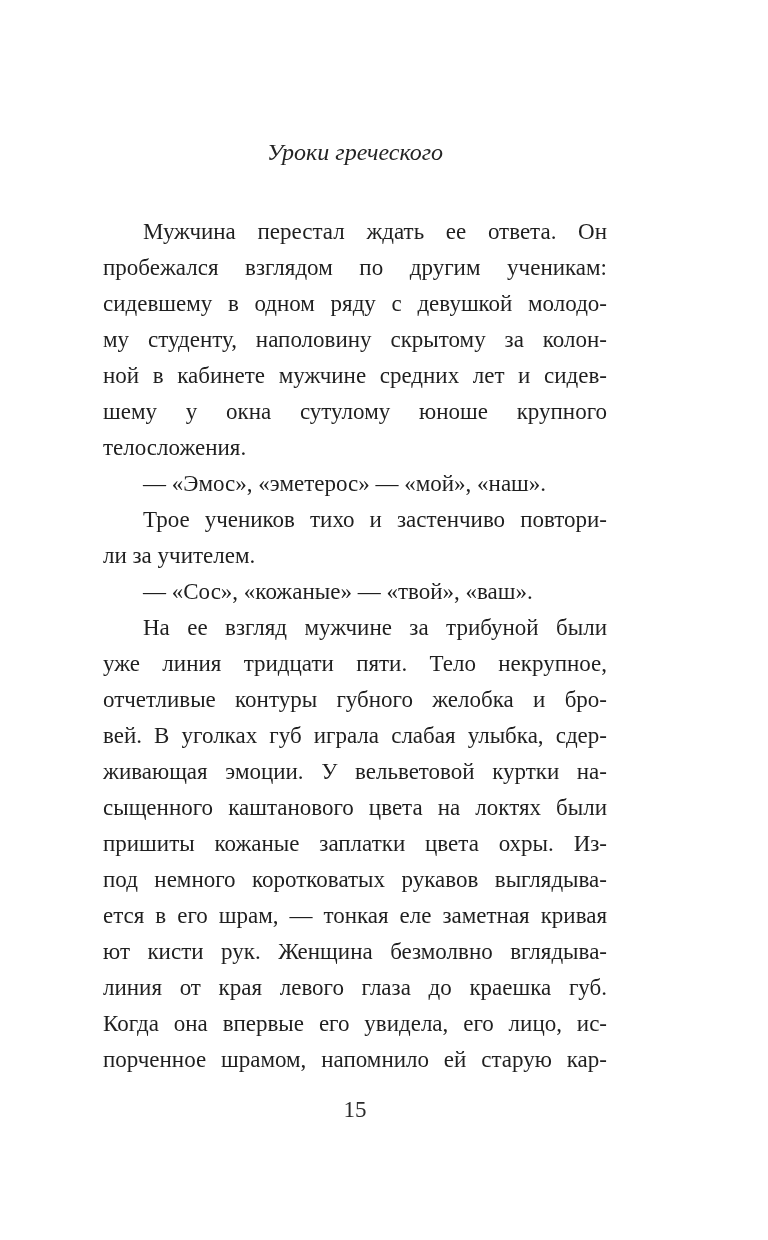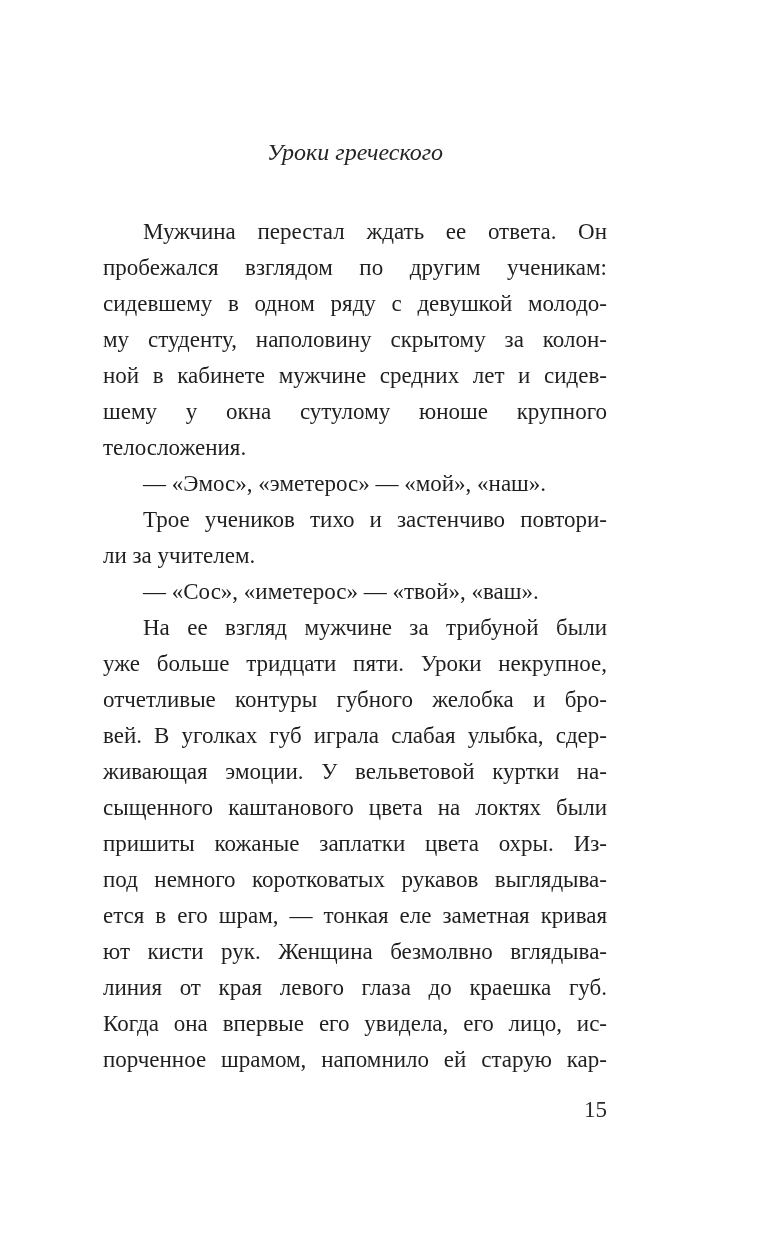--- a/index.html
+++ b/index.html
@@ -45,21 +45,21 @@
     text-align-last: left;
   }
   .line.indent {
     padding-left: 40px;
   }
   .folio {
     position: absolute;
     top: 1092px;
     left: 103px;
     width: 504px;
-    text-align: right;
+    text-align: center;
     font-size: 23px;
     line-height: 36px;
     color: #2b2b2b;
     font-feature-settings: "onum" 1;
   }
 </style>
 </head>
 <body>
 
 <div class="book-page">
@@ -69,23 +69,23 @@
       <div class="line indent">Мужчина перестал ждать ее ответа. Он</div>
       <div class="line">пробежался взглядом по другим ученикам:</div>
       <div class="line">сидевшему в одном ряду с девушкой молодо-</div>
       <div class="line">му студенту, наполовину скрытому за колон-</div>
       <div class="line">ной в кабинете мужчине средних лет и сидев-</div>
       <div class="line">шему у окна сутулому юноше крупного</div>
       <div class="line endline">телосложения.</div>
       <div class="line indent endline">—  «Эмос», «эметерос» — «мой», «наш».</div>
       <div class="line indent">Трое учеников тихо и застенчиво повтори-</div>
       <div class="line endline">ли за учителем.</div>
-      <div class="line indent endline">—  «Сос», «иметерос» — «твой», «ваш».</div>
+      <div class="line indent endline">—  «Сос», «кожаные» — «твой», «ваш».</div>
       <div class="line indent">На ее взгляд мужчине за трибуной были</div>
-      <div class="line">уже больше тридцати пяти. Уроки некрупное,</div>
+      <div class="line">уже линия тридцати пяти. Тело некрупное,</div>
       <div class="line">отчетливые контуры губного желобка и бро-</div>
       <div class="line">вей. В уголках губ играла слабая улыбка, сдер-</div>
       <div class="line">живающая эмоции. У вельветовой куртки на-</div>
       <div class="line">сыщенного каштанового цвета на локтях были</div>
       <div class="line">пришиты кожаные заплатки цвета охры. Из-</div>
       <div class="line">под немного коротковатых рукавов выглядыва-</div>
       <div class="line">ется в его шрам, — тонкая еле заметная кривая</div>
       <div class="line">ют кисти рук. Женщина безмолвно вглядыва-</div>
       <div class="line">линия от края левого глаза до краешка губ.</div>
       <div class="line">Когда она впервые его увидела, его лицо, ис-</div>

